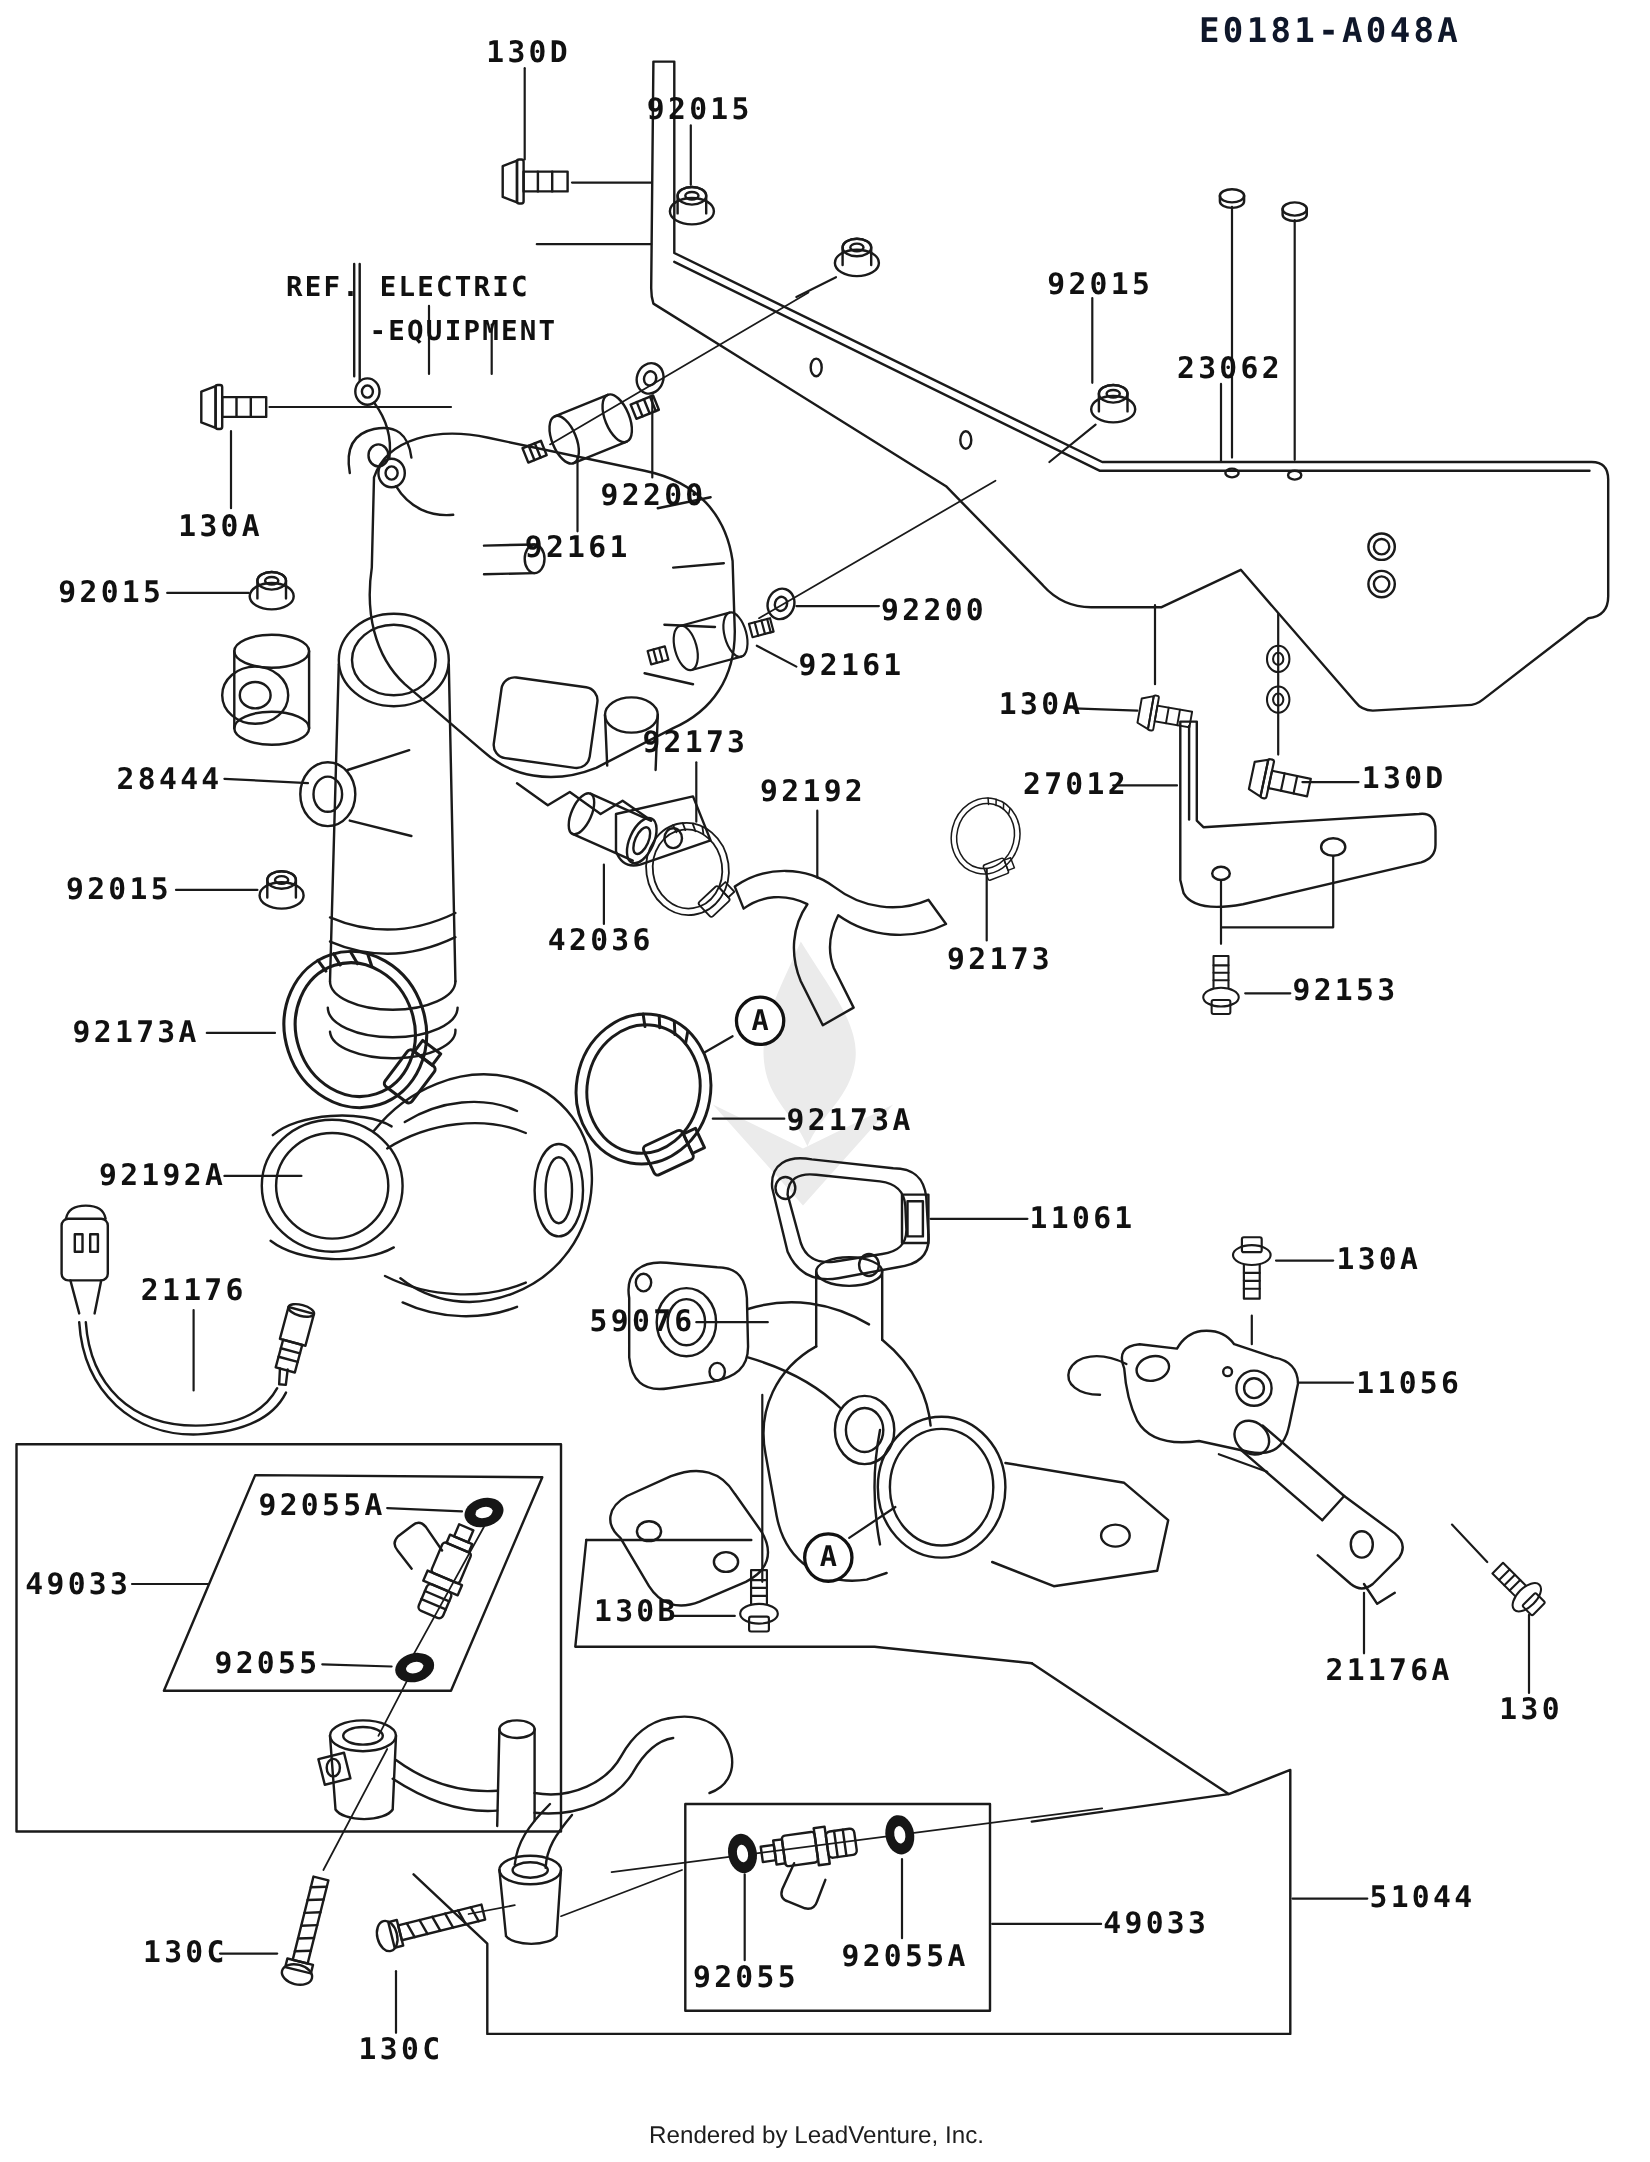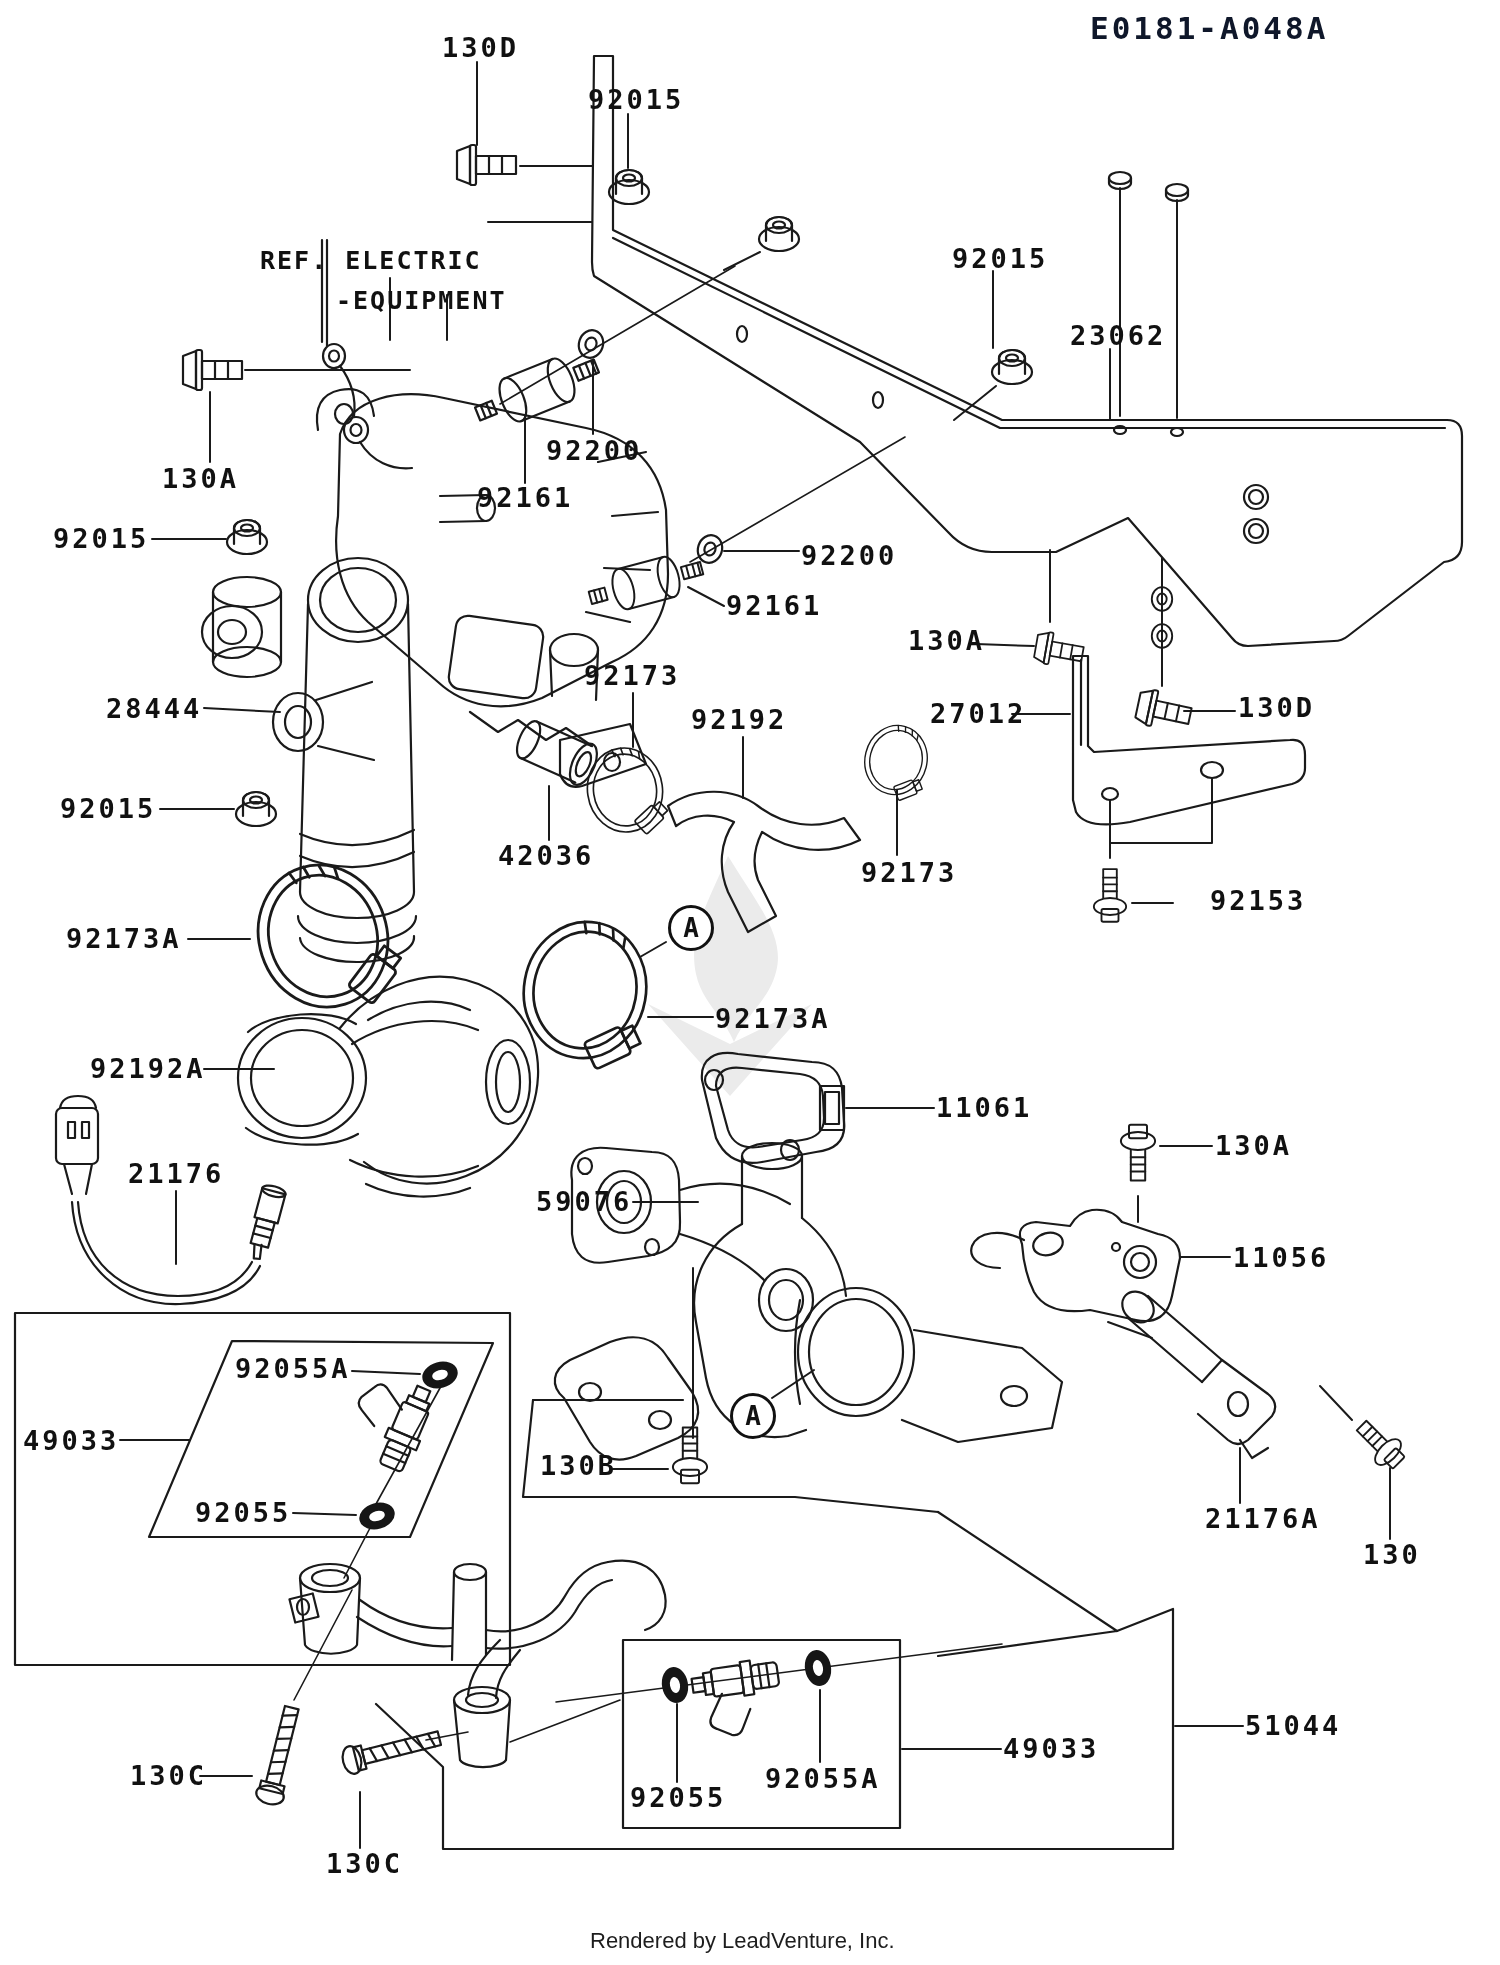--- a/index.html
+++ b/index.html
@@ -381,21 +381,21 @@
   <div class="lbl" style="left:726px;top:592px">92161</div>
   <div class="lbl" style="left:106px;top:695px">28444</div>
   <div class="lbl" style="left:60px;top:795px">92015</div>
   <div class="lbl" style="left:584px;top:662px">92173</div>
   <div class="lbl" style="left:691px;top:706px">92192</div>
   <div class="lbl" style="left:930px;top:700px">27012</div>
   <div class="lbl" style="left:908px;top:627px">130A</div>
   <div class="lbl" style="left:1238px;top:694px">130D</div>
   <div class="lbl" style="left:498px;top:842px">42036</div>
   <div class="lbl" style="left:861px;top:859px">92173</div>
-  <div class="lbl" style="left:1210px;top:887px">92153</div>
+  <div class="lbl" style="left:1175px;top:887px">92153</div>
   <div class="lbl" style="left:66px;top:925px">92173A</div>
   <div class="lbl" style="left:715px;top:1005px">92173A</div>
   <div class="lbl" style="left:90px;top:1055px">92192A</div>
   <div class="lbl" style="left:936px;top:1094px">11061</div>
   <div class="lbl" style="left:128px;top:1160px">21176</div>
   <div class="lbl" style="left:536px;top:1188px">59076</div>
   <div class="lbl" style="left:1215px;top:1132px">130A</div>
   <div class="lbl" style="left:1233px;top:1244px">11056</div>
   <div class="lbl" style="left:235px;top:1355px">92055A</div>
   <div class="lbl" style="left:23px;top:1427px">49033</div>

